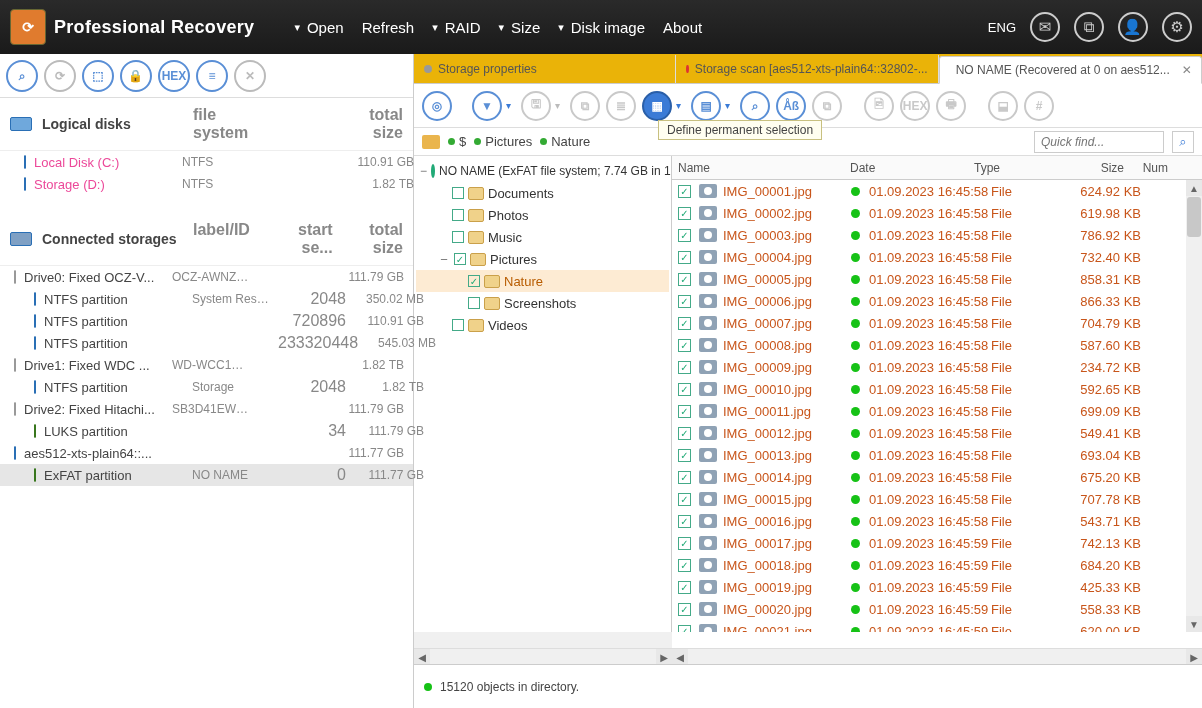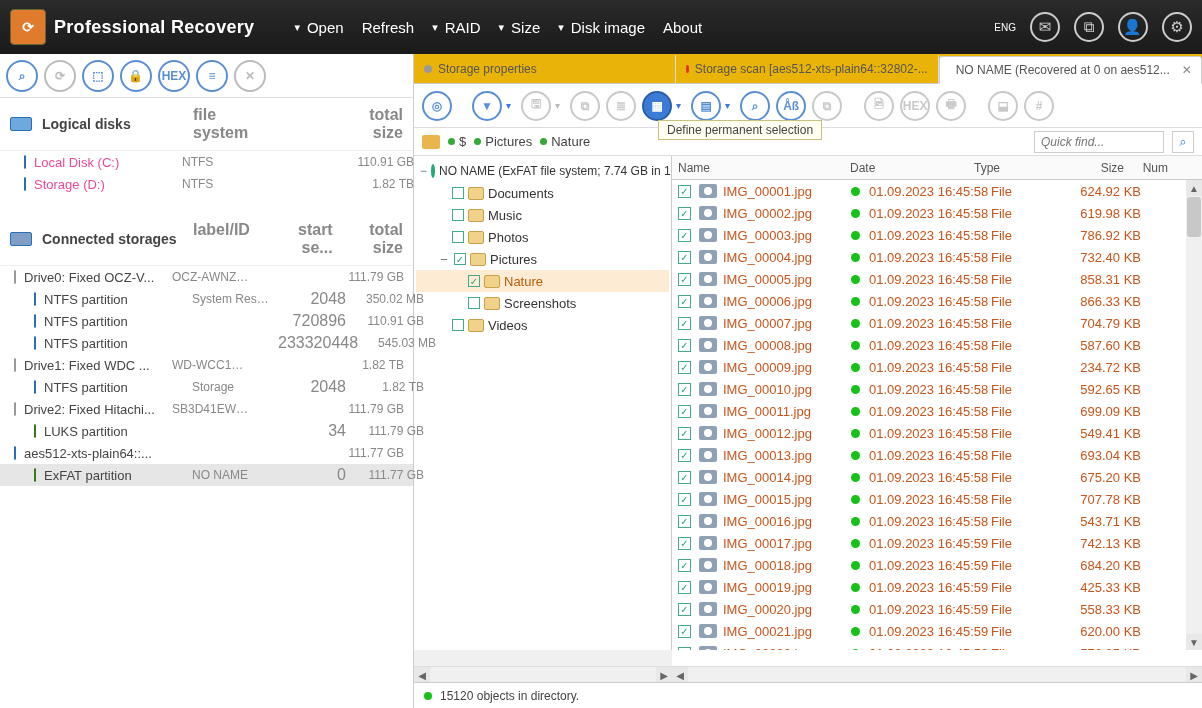--- a/index.html
+++ b/index.html
@@ -7,21 +7,21 @@
 
   
   .topbar { height: 54px; background: linear-gradient(#2a2a2a,#1a1a1a); display: flex; align-items: center; color: #fff; padding: 0 10px; }
   .logo-wrap { display: flex; align-items: center; gap: 8px; }
   .logo-ico { width: 36px; height: 36px; background:#e07b2e; border-radius:4px; display:flex;align-items:center;justify-content:center;font-weight:bold;font-size:14px;color:#fff;border:1px solid #663; }
   .app-title { font-size: 18px; font-weight: bold; letter-spacing: .3px; white-space: nowrap; }
   .menus { display: flex; align-items: center; gap: 18px; margin-left: 40px; font-size: 15px; }
   .menus .mi { display:flex; align-items:center; gap:4px; cursor:pointer; }
   .menus .tri::before { content:"▾"; font-size:11px; margin-right:3px;}
   .top-right { margin-left: auto; display:flex;align-items:center;gap:14px; }
-  .lang { font-size:10px;margin-left:40px; }
+  .lang { font-size:13px;margin-left:40px; }
   .round-btn { width:30px;height:30px;border:2px solid #ccc;border-radius:50%;display:flex;align-items:center;justify-content:center;color:#ccc;font-size:15px;cursor:pointer; }
 
   
   .mainrow { flex:1; display:flex; min-height:0; }
   .leftpane { width: 414px; border-right:1px solid #ccc; display:flex; flex-direction:column; background:#fff; }
   .left-toolbar { height: 44px; border-bottom:1px solid #ddd; display:flex; align-items:center; padding:4px 6px; gap:6px; background:#fff;}
   .tbtn { width:32px;height:32px;border:2px solid #5a8fd6;border-radius:50%;display:flex;align-items:center;justify-content:center;color:#5a8fd6;font-weight:bold;font-size:12px;cursor:pointer; background:#fff;}
   .tbtn.disabled{border-color:#bbb;color:#bbb;cursor:default;}
   .section-hdr { display:flex; align-items:center; padding: 8px 10px; gap:10px; border-bottom:1px solid #eee; }
   .section-hdr .sh-icon{width:22px;height:14px;background:#6fa8dc;border:1px solid #2a6fb5;border-radius:2px;}
@@ -102,21 +102,21 @@
   .frow .fdot{flex:0 0 18px;}
   .frow .fdot span{display:inline-block;width:9px;height:9px;border-radius:50%;background:#16c216;}
   .frow .fdate{flex:0 0 122px;color:#c8551a;}
   .frow .ftype{flex:0 0 82px;color:#c8551a;}
   .frow .fsize{flex:0 0 76px;text-align:right;color:#c8551a;padding-right:8px;}
 
   .hsb { height:16px; background:#f0f0f0; display:flex;align-items:center;}
   .hsb .harr{width:16px;height:16px;background:#e8e8e8;display:flex;align-items:center;justify-content:center;color:#666;font-size:10px;}
   .hsb .mid{flex:1;}
 
-  .status { height:26px; border-top:1px solid #ccc; display:flex; align-items:center; padding:0 10px; gap:8px; font-size:12px; color:#444;}
+  .status { height:44px; border-top:1px solid #ccc; display:flex; align-items:center; padding:0 10px; gap:8px; font-size:12px; color:#444;}
   .status .gdot{width:8px;height:8px;border-radius:50%;background:#16c216;}
 </style>
 </head>
 <body>
 
 <div class="topbar">
   <div class="logo-wrap">
     <div class="logo-ico">⟳</div>
     <div class="app-title">Professional Recovery</div>
   </div>
@@ -342,26 +342,26 @@
           <span class="lbl">NO NAME (ExFAT file system; 7.74 GB in 155</span>
         </div>
         <div class="treerow" style="padding-left:36px">
             <span class="chk"></span>
             <span class="fico"></span>
             <span class="lbl">Documents</span>
           </div>
         <div class="treerow" style="padding-left:36px">
             <span class="chk"></span>
             <span class="fico"></span>
-            <span class="lbl">Music</span>
+            <span class="lbl">Photos</span>
           </div>
         <div class="treerow" style="padding-left:36px">
             <span class="chk"></span>
             <span class="fico"></span>
-            <span class="lbl">Photos</span>
+            <span class="lbl">Music</span>
           </div>
         <div class="treerow" style="padding-left:22px">
             <span class="tw">−</span>
             <span class="chk" style="border-color:#4a8;color:#2a7">✓</span>
             <span class="fico"></span>
             <span class="lbl">Pictures</span>
           </div>
         <div class="treerow sel" style="padding-left:52px">
             <span class="chk">✓</span>
             <span class="fico"></span>

